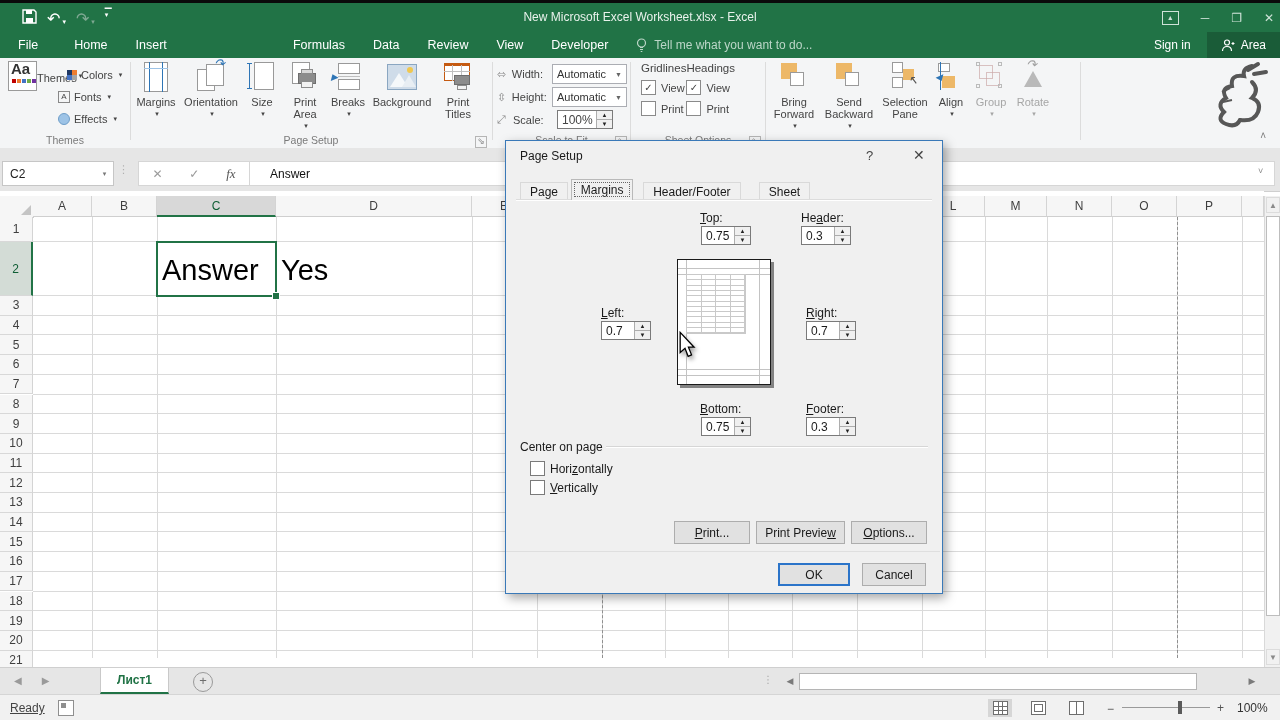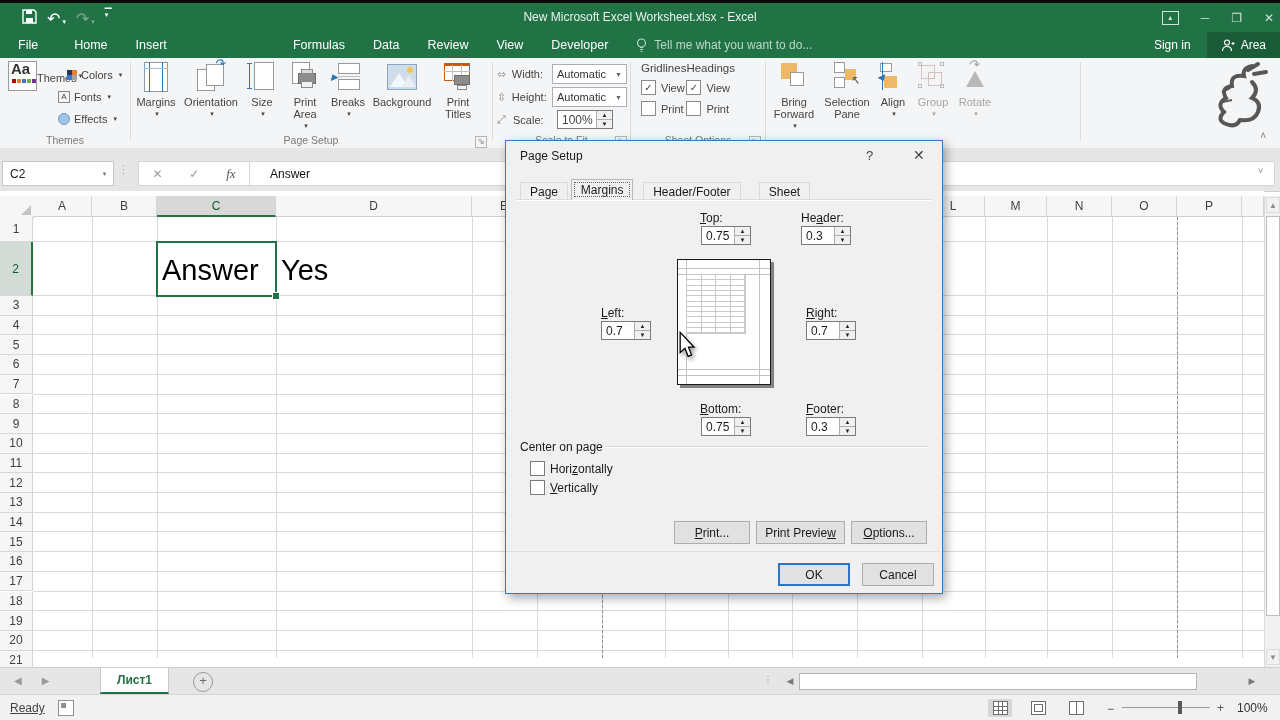--- a/index.html
+++ b/index.html
@@ -381,20 +381,33 @@
     <div class="group" style="left:766px;width:310px;">
       <div id="arr-buttons" style="position:absolute;left:2px;top:0;display:flex;">
           <div class="bigbtn" style="position: static; display: flex; flex-direction: column; align-items: center; width: 52px; padding-top: 3px;">
             <span style="position: relative; display: inline-block; width: 34px; height: 32px;">
               <i style="position:absolute;box-sizing:border-box;left:4px;top:2px;width:16px;height:16px;background:#edb868;"></i>
               <i style="position:absolute;box-sizing:border-box;left:13px;top:11px;width:14px;height:14px;background:#fff;border:1px solid #9a9a9a;"></i>
             </span>
             <div class="lbl">
               <div>Bring</div>
               <div>Forward</div>
+            </div>
+            <span class="caret">▾</span>
+          </div>
+          <div class="bigbtn" style="position: static; display: flex; flex-direction: column; align-items: center; width: 58px; padding-top: 3px;">
+            <span style="position: relative; display: inline-block; width: 34px; height: 32px;">
+              <i style="position:absolute;box-sizing:border-box;left:4px;top:2px;width:16px;height:16px;background:#edb868;"></i>
+              <i style="position:absolute;box-sizing:border-box;left:13px;top:11px;width:14px;height:14px;background:#fff;border:1px solid #9a9a9a;"></i>
+              <i style="position:absolute;box-sizing:border-box;left:13px;top:11px;width:14px;height:14px;background:#fff;"></i>
+              <i style="position:absolute;box-sizing:border-box;left:13px;top:11px;width:14px;height:14px;border:1px solid #9a9a9a;"></i>
+            </span>
+            <div class="lbl">
+              <div>Send</div>
+              <div>Backward</div>
             </div>
             <span class="caret">▾</span>
           </div>
           <div class="bigbtn" style="position: static; display: flex; flex-direction: column; align-items: center; width: 54px; padding-top: 3px;">
             <span style="position: relative; display: inline-block; width: 34px; height: 32px;">
               <i style="position:absolute;box-sizing:border-box;left:4px;top:1px;width:11px;height:11px;background:#fff;border:1px solid #9a9a9a;"></i>
               <i style="position:absolute;box-sizing:border-box;left:4px;top:16px;width:11px;height:11px;background:#fff;border:1px solid #9a9a9a;"></i>
               <i style="position:absolute;box-sizing:border-box;left:15px;top:8px;width:11px;height:11px;background:#edb868;"></i>
               <i style="position:absolute;box-sizing:border-box;left:20px;top:13px;color:#555;font-size:12px;">↖</i>
             </span>
@@ -680,20 +693,20 @@
     <span class="dchk" style="left:24px;top:320px;"></span>
     <span class="fld" style="left:44px;top:321px;">Hori<u>z</u>ontally</span>
     <span class="dchk" style="left:24px;top:339px;"></span>
     <span class="fld" style="left:44px;top:340px;"><u>V</u>ertically</span>
 
     <div class="dbtn" style="left:168px;top:380px;width:76px;"><u>P</u>rint...</div>
     <div class="dbtn" style="left:250px;top:380px;width:89px;">Print Previe<u>w</u></div>
     <div class="dbtn" style="left:345px;top:380px;width:76px;"><u>O</u>ptions...</div>
     <div id="dlg-bottom" class="abs">
       <div class="dbtn" id="ok-btn" style="left:272px;top:11px;width:72px;">OK</div>
-      <div class="dbtn" style="left:356px;top:11px;width:72px;">Cancel</div>
+      <div class="dbtn" style="left:356px;top:11px;width:64px;">Cancel</div>
     </div>
   </div>
 
   <svg id="cursor" class="abs" width="18" height="27" viewBox="0 0 12 19">
     <path d="M1.2 1 L1.2 15.2 L4.6 12.2 L6.8 17.8 L9.2 16.8 L7 11.4 L11 11.4 Z" fill="#fff" stroke="#000" stroke-width="0.9"></path>
   </svg>
 </div>
 
 </body></html>

